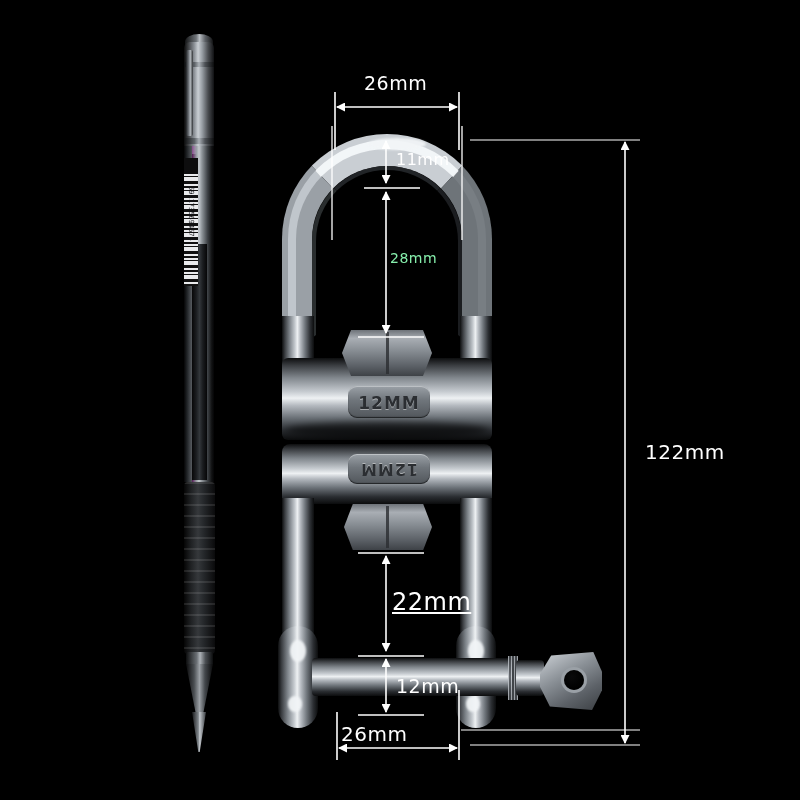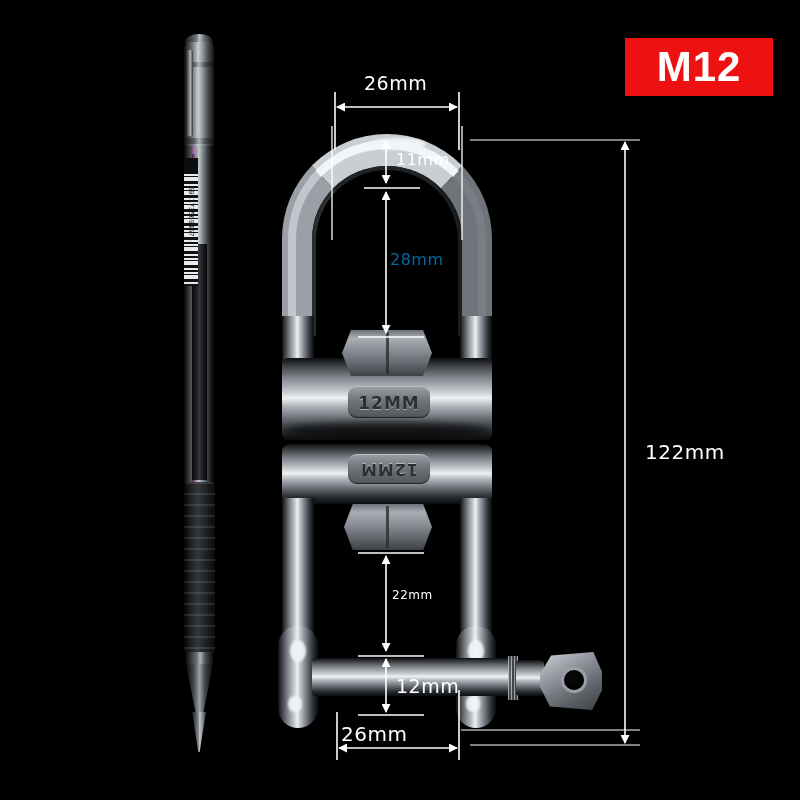--- a/index.html
+++ b/index.html
@@ -219,27 +219,24 @@
     <line x1="337" y1="712" x2="337" y2="760" stroke="#fff" stroke-width="1.6"></line>
     <line x1="459" y1="690" x2="459" y2="760" stroke="#fff" stroke-width="1.6"></line>
     <line x1="339" y1="748" x2="457" y2="748" stroke="#fff" stroke-width="1.6" marker-start="url(#ahs)" marker-end="url(#ah)"></line>
     <line x1="461" y1="730" x2="640" y2="730" stroke="#fff" stroke-width="1.2"></line>
   </svg>
 
   <div class="dimlabel" style="left: 364px; top: 72px; font-size: 19px; color: rgb(255, 255, 255);">26mm</div>
 
   <div class="dimlabel" style="left: 396px; top: 150px; font-size: 16px; color: rgb(255, 255, 255);">11mm</div>
 
-  <div class="dimlabel" style="left: 390px; top: 250px; font-size: 16px; color: #0369a1;">28mm</div>
+  <div class="dimlabel" style="left: 390px; top: 250px; font-size: 14px; color: #86efac;">28mm</div>
 
   <div class="dimlabel" style="left: 645px; top: 440px; font-size: 20px; color: rgb(255, 255, 255);">122mm</div>
 
-  <div class="dimlabel" style="left: 392px; top: 588px; font-size: 12px; color: rgb(255, 255, 255);">22mm</div>
+  <div class="dimlabel" style="left: 392px; top: 588px; font-size: 24px; color: rgb(255, 255, 255); text-decoration: underline;">22mm</div>
 
   <div class="dimlabel" style="left: 396px; top: 675px; font-size: 19px; color: rgb(255, 255, 255);">12mm</div>
 
   <div class="dimlabel" style="left: 341px; top: 722px; font-size: 20px; color: rgb(255, 255, 255);">26mm</div>
 
-  <div class="badge" style="left: 625px; top: 38px; width: 148px; height: 58px; background: rgb(238, 17, 17); color: rgb(255, 255, 255);">
-    <span style="font-size:42px;">M12</span>
-  </div>
 
 </div>
 
 </body></html>

